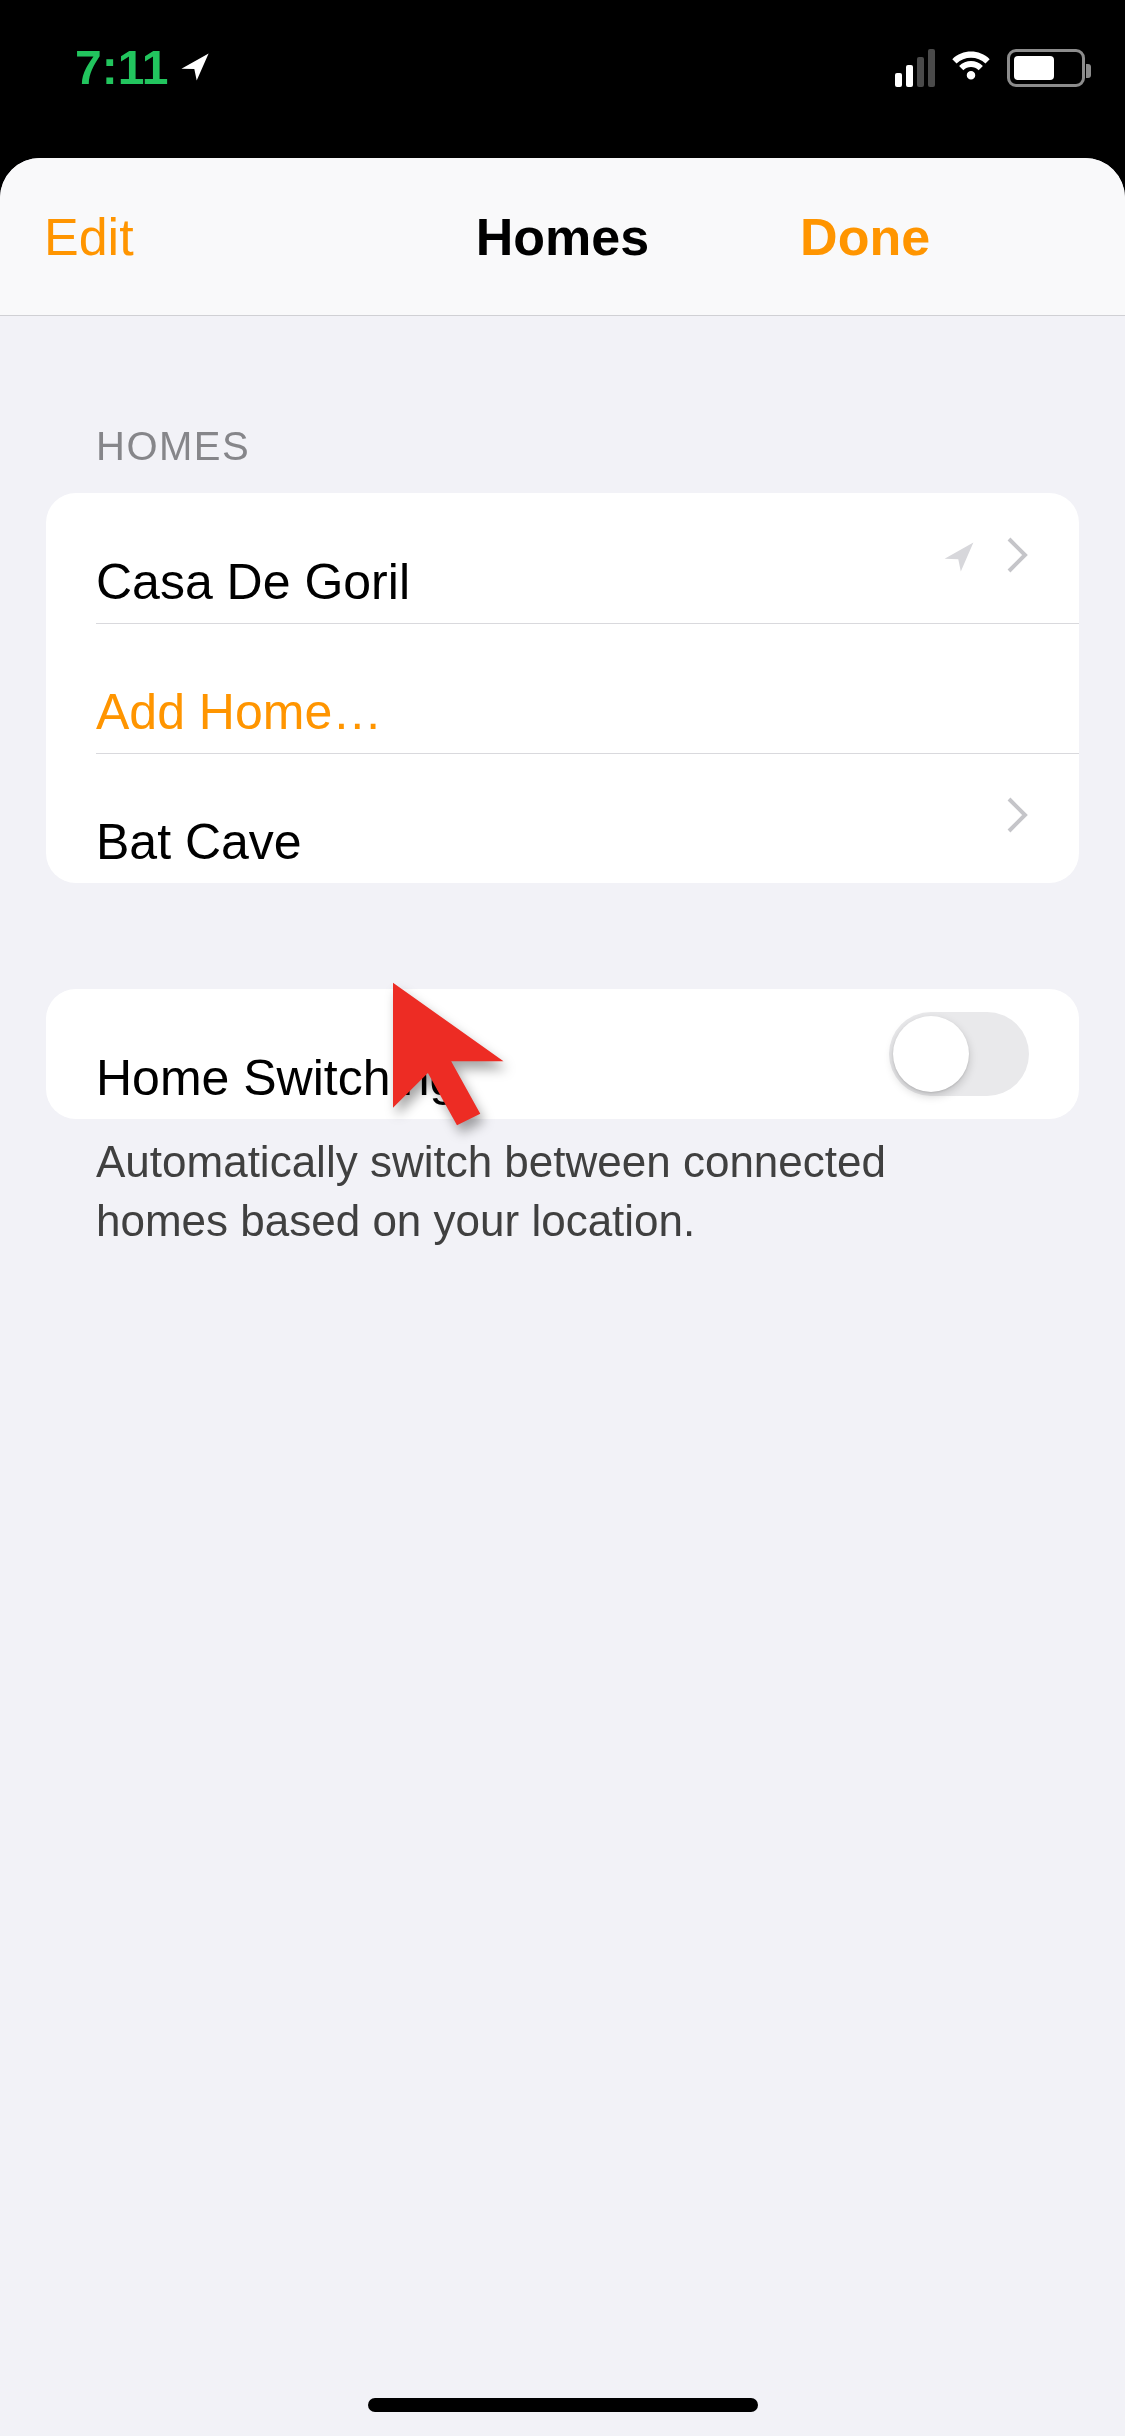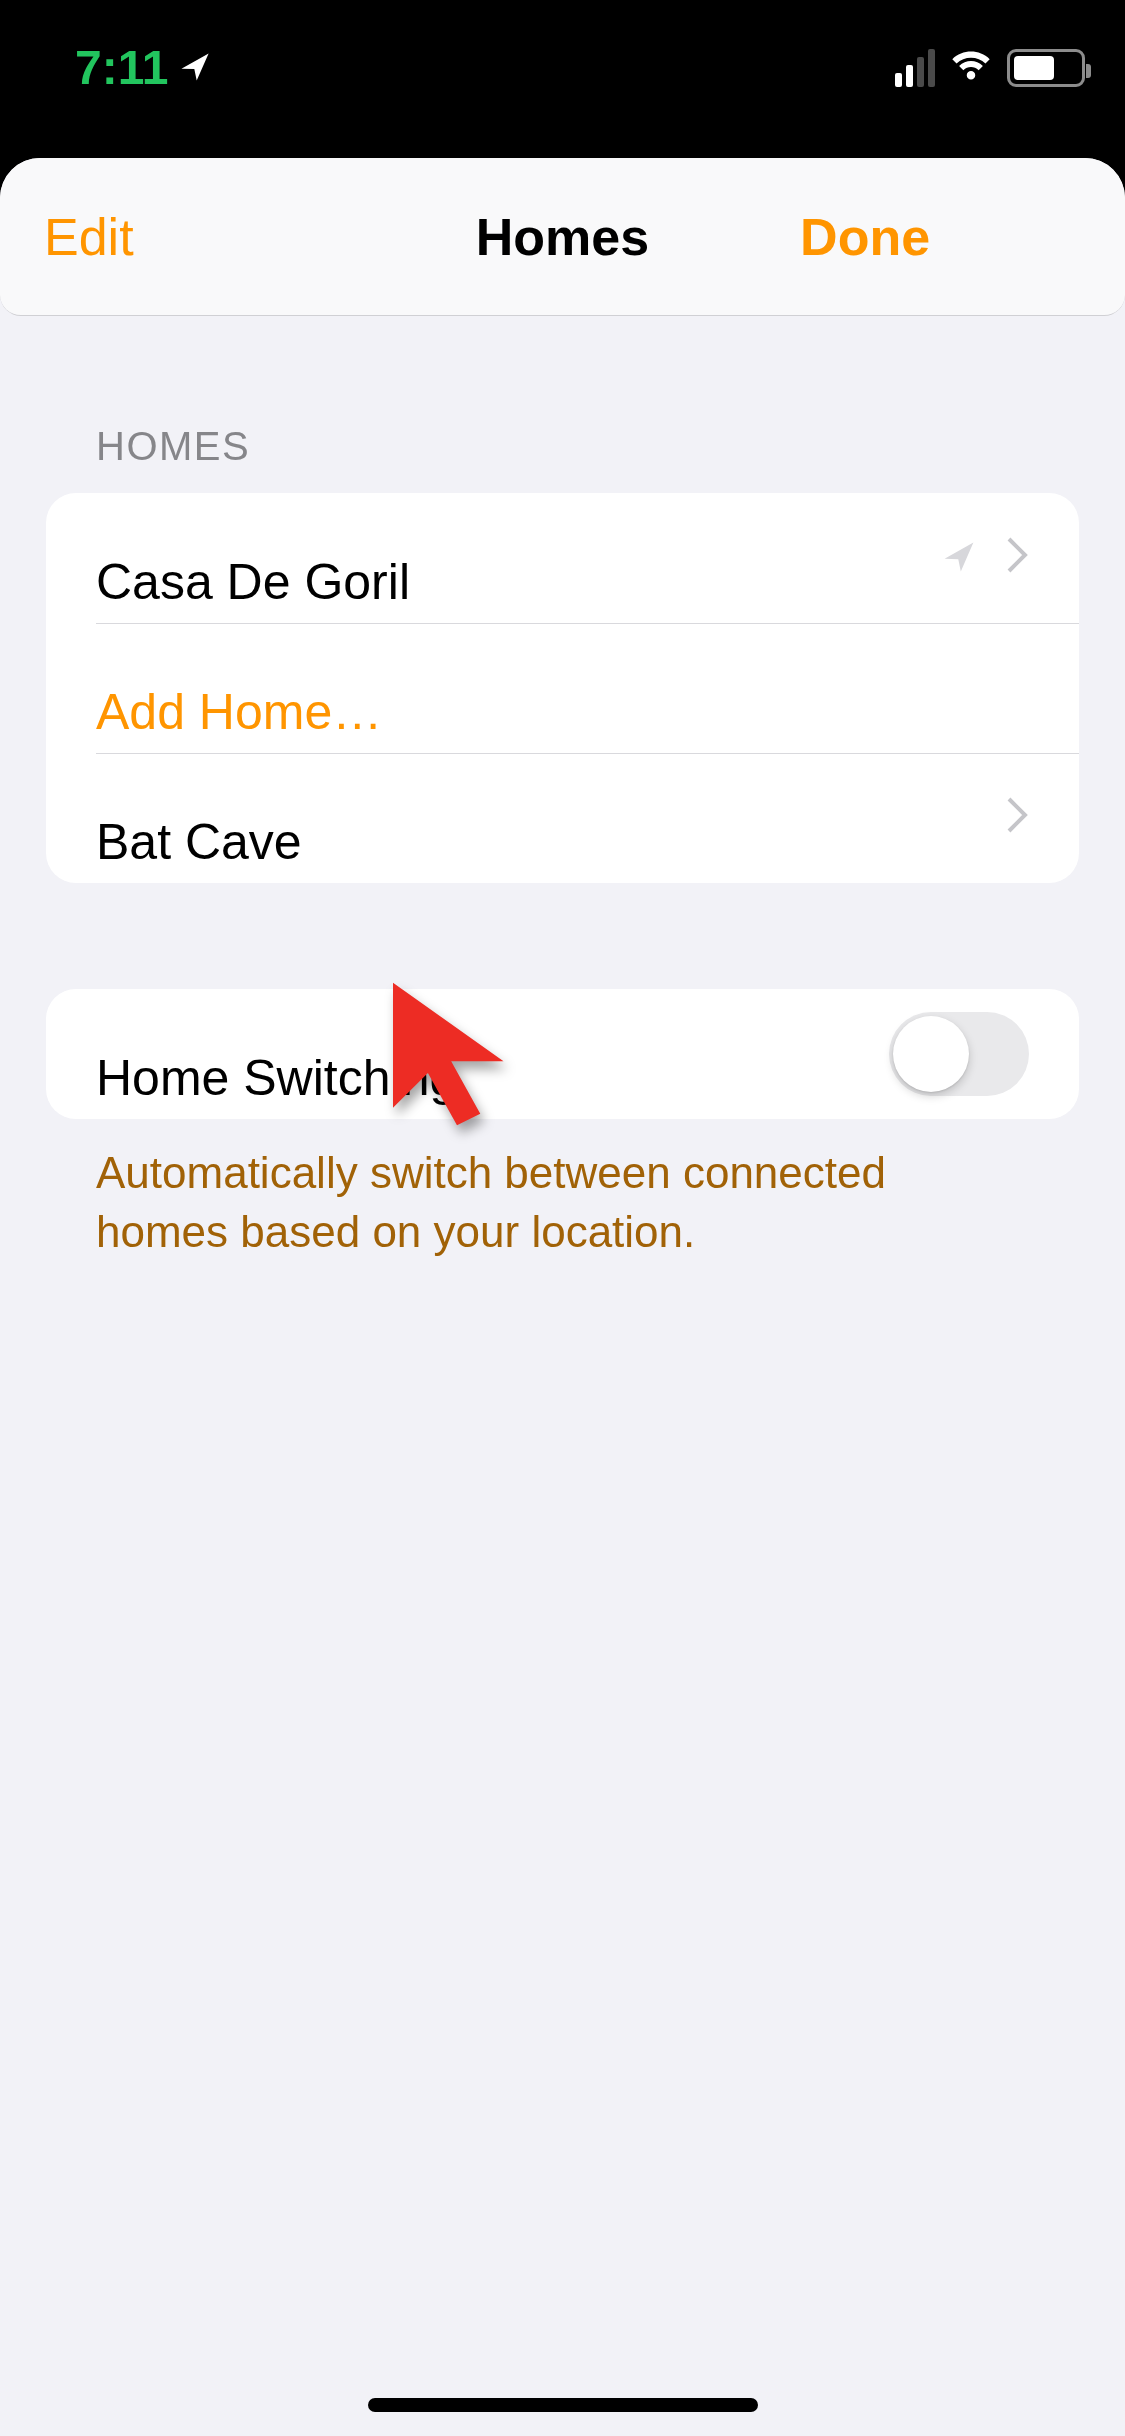--- a/index.html
+++ b/index.html
@@ -85,21 +85,20 @@
     overflow: hidden;
   }
 
   .nav-bar {
     height: 158px;
     display: flex;
     align-items: center;
     padding: 0 44px;
     background: #f9f9fa;
     border-bottom: 1px solid #d0d0d4;
-    border-radius: 21px;
   }
   .nav-left, .nav-right { flex: 1; }
   .nav-right { text-align: center; }
   .nav-btn {
     color: #ff9500;
     font-size: 52px;
     font-weight: 400;
   }
   .nav-btn.bold { font-weight: 600; }
   .nav-title {
@@ -155,25 +154,25 @@
   .toggle .knob {
     position: absolute;
     top: 4px; left: 4px;
     width: 76px; height: 76px;
     background: #fff;
     border-radius: 50%;
     box-shadow: 0 4px 10px rgba(0,0,0,0.18), 0 1px 2px rgba(0,0,0,0.1);
   }
 
   .section-footer {
-    margin-top: 24px;
+    margin-top: 13px;
     padding: 0 50px;
     font-size: 44px;
     line-height: 1.35;
-    color: #a16207;
+    color: #404040;
   }
 
   .list.spaced { margin-top: 106px; }
 
   
   .cursor {
     position: absolute;
     left: 382px;
     top: 816px;
     pointer-events: none;

